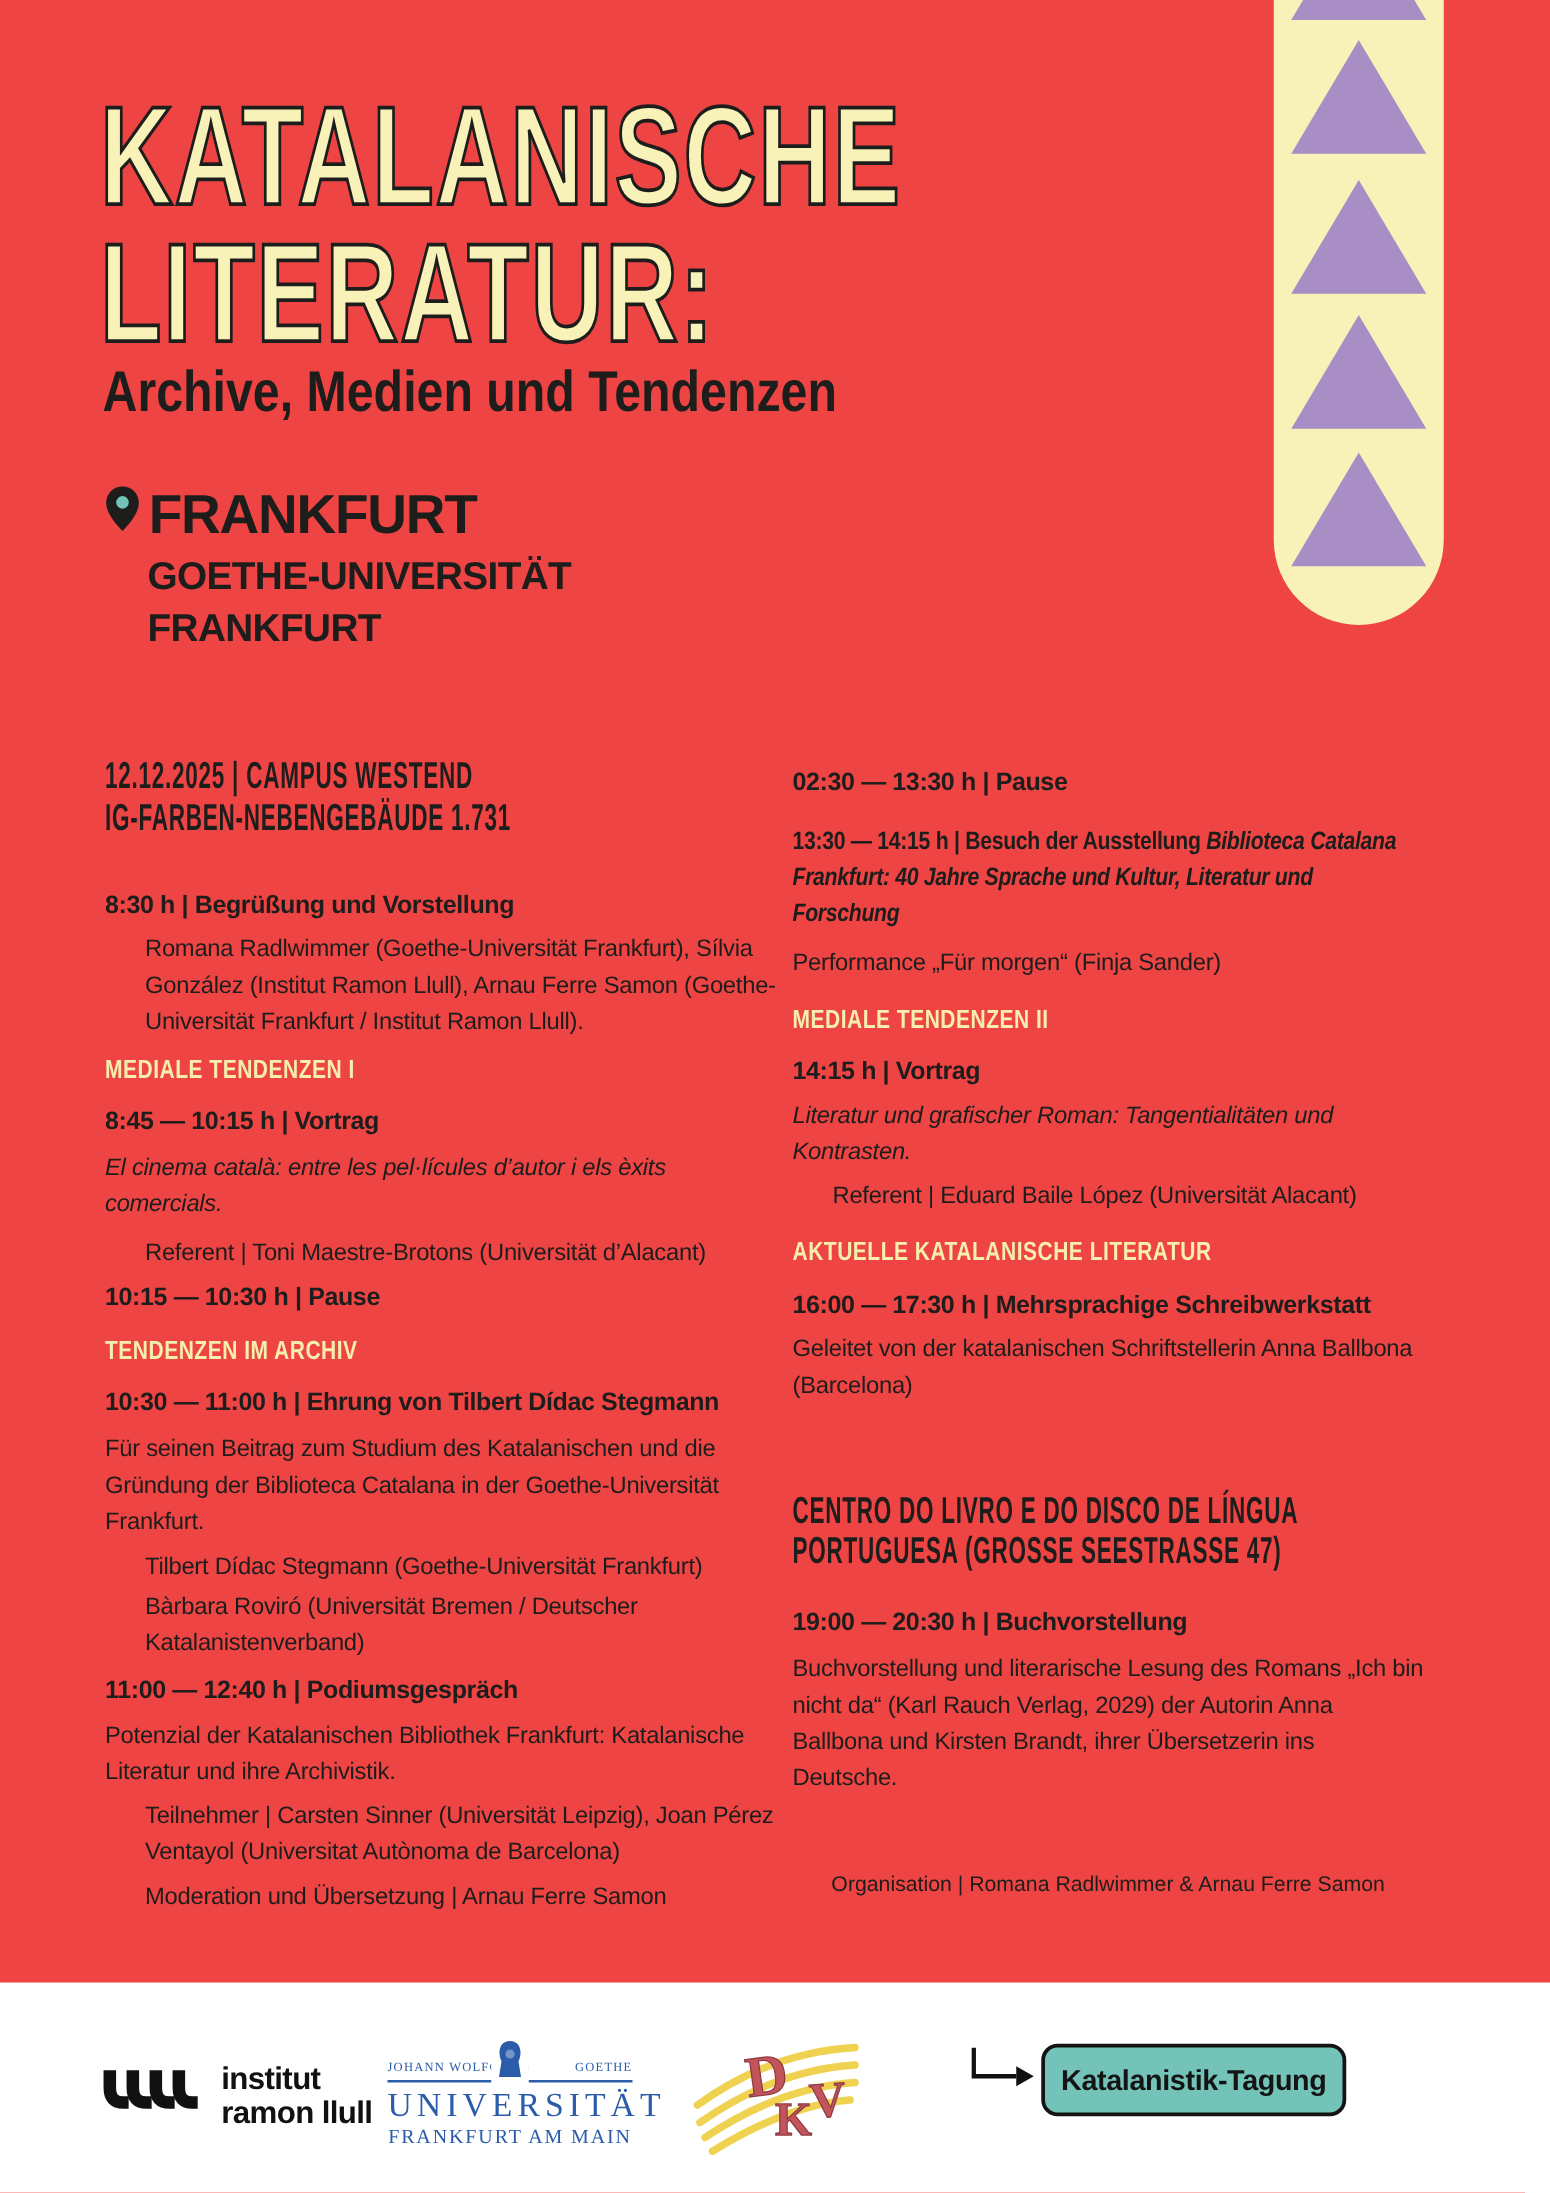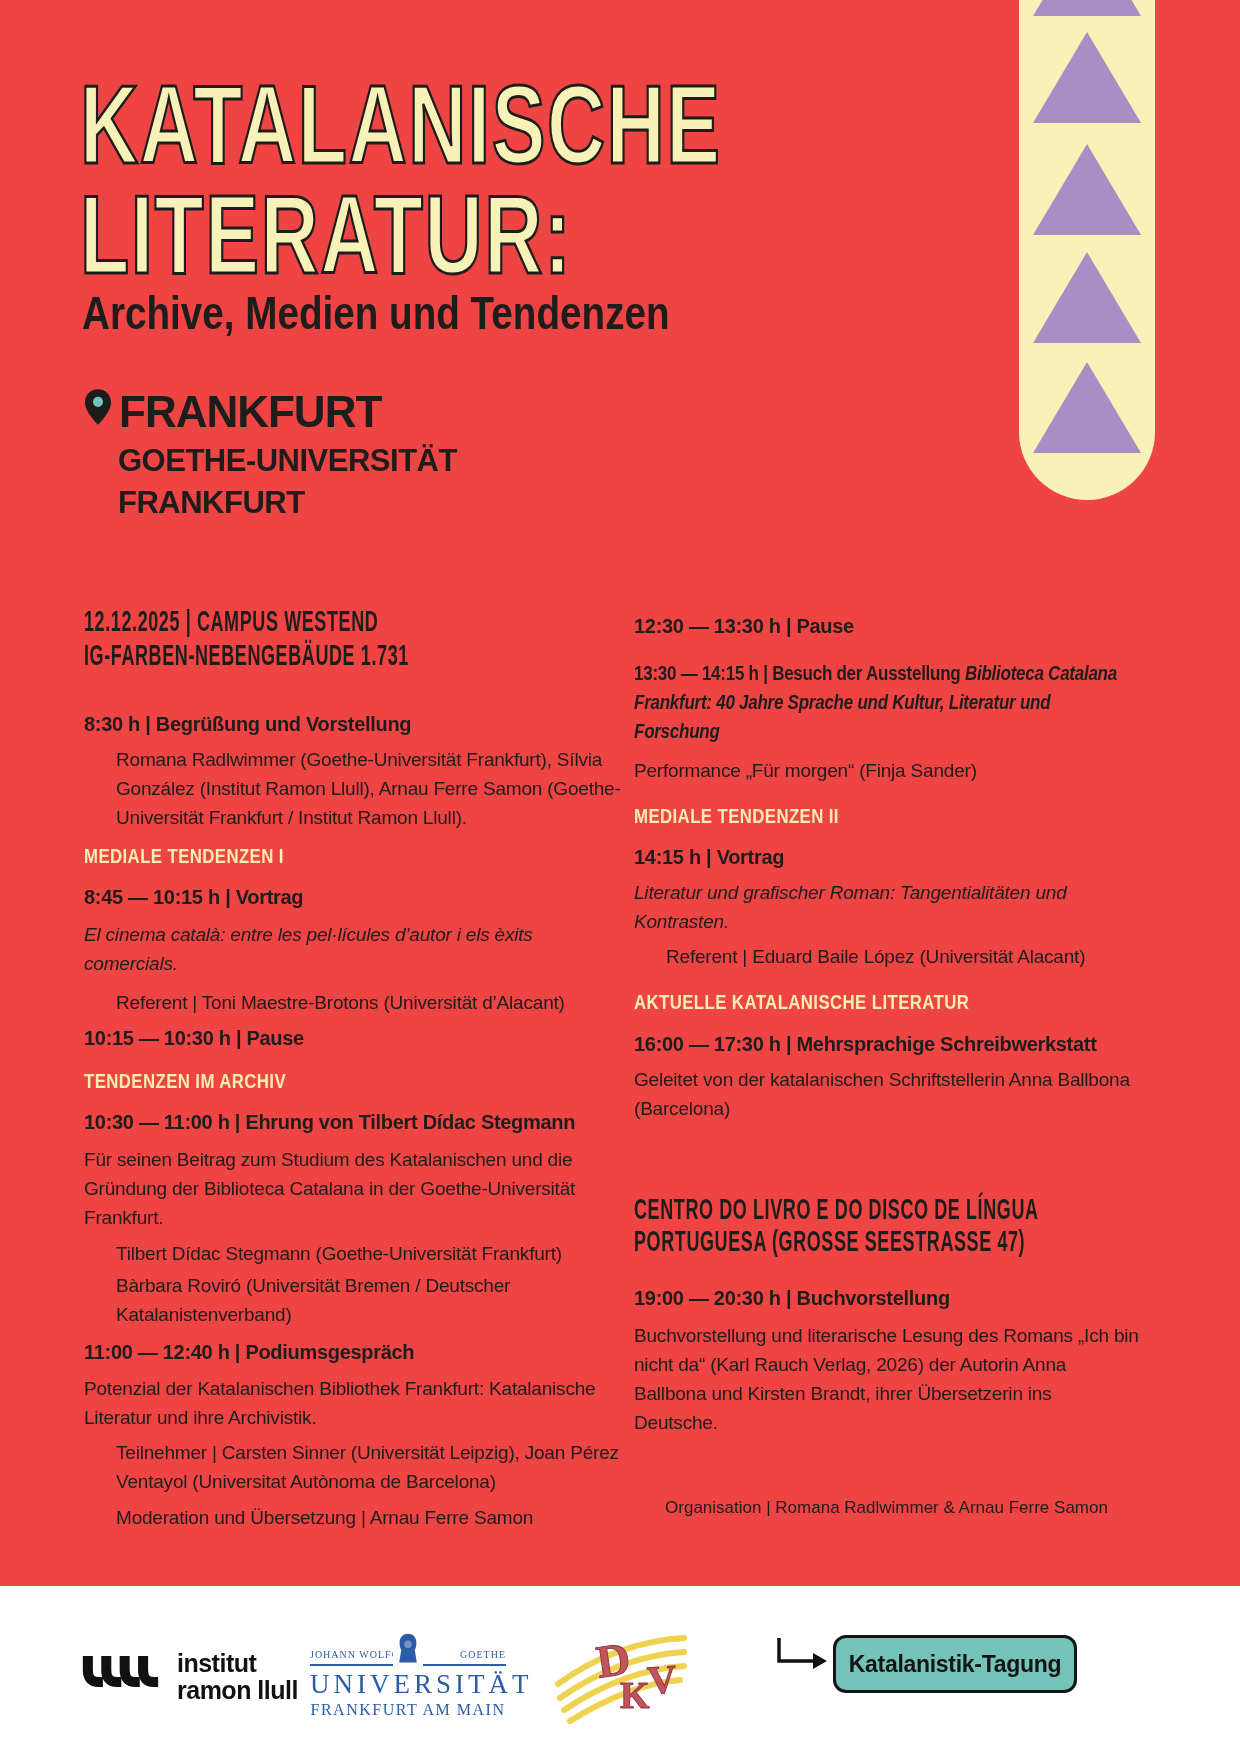--- a/index.html
+++ b/index.html
@@ -133,39 +133,39 @@
     <div class="speaker l-s4b">Tilbert Dídac Stegmann (Goethe-Universität Frankfurt)</div>
     <div class="speaker l-s4a">Bàrbara Roviró (Universität Bremen / Deutscher Katalanistenverband)</div>
 
     <div class="session-head l-s5">11:00 — 12:40 h | Podiumsgespräch</div>
     <div class="desc l-s5d">Potenzial der Katalanischen Bibliothek Frankfurt: Katalanische Literatur und ihre Archivistik.</div>
     <div class="speaker l-s5a">Teilnehmer | Carsten Sinner (Universität Leipzig), Joan Pérez Ventayol (Universitat Autònoma de Barcelona)</div>
     <div class="speaker l-s5b">Moderation und Übersetzung | Arnau Ferre Samon</div>
   </div>
 
   <div class="col col-right">
-    <div class="session-head r-1">12:30 — 13:30 h | Pause</div>
+    <div class="session-head r-1">02:30 — 13:30 h | Pause</div>
     <div class="session-head head-wrap r-2">
       <span>13:30 — 14:15 h | Besuch der Ausstellung </span><span class="it">Biblioteca Catalana Frankfurt: 40 Jahre Sprache und Kultur, Literatur und Forschung</span>
     </div>
     <div class="desc r-2p">Performance „Für morgen“ (Finja Sander)</div>
 
     <div class="section-label r-sec3">MEDIALE TENDENZEN II</div>
     <div class="session-head r-3">14:15 h | Vortrag</div>
     <div class="desc it r-3t">Literatur und grafischer Roman: Tangentialitäten und Kontrasten.</div>
     <div class="speaker r-3r">Referent | Eduard Baile López (Universität Alacant)</div>
 
     <div class="section-label r-sec4">AKTUELLE KATALANISCHE LITERATUR</div>
     <div class="session-head r-4">16:00 — 17:30 h | Mehrsprachige Schreibwerkstatt</div>
     <div class="desc r-4d">Geleitet von der katalanischen Schriftstellerin Anna Ballbona (Barcelona)</div>
 
     <div class="venue-caps wide r-venue">CENTRO DO LIVRO E DO DISCO DE LÍNGUA PORTUGUESA (GROSSE SEESTRASSE 47)</div>
 
     <div class="session-head r-5">19:00 — 20:30 h | Buchvorstellung</div>
-    <div class="desc r-5d">Buchvorstellung und literarische Lesung des Romans „Ich bin nicht da“ (Karl Rauch Verlag, 2026) der Autorin Anna Ballbona und Kirsten Brandt, ihrer Übersetzerin ins Deutsche.</div>
+    <div class="desc r-5d">Buchvorstellung und literarische Lesung des Romans „Ich bin nicht da“ (Karl Rauch Verlag, 2029) der Autorin Anna Ballbona und Kirsten Brandt, ihrer Übersetzerin ins Deutsche.</div>
 
     <div class="org-line r-org">Organisation | Romana Radlwimmer &amp; Arnau Ferre Samon</div>
   </div>
 
   <div class="footer">
 
     <div class="irl">
       <span>
         <svg width="82" height="39" viewBox="0 0 196 88">
           <g fill="none" stroke="#111" stroke-width="24">

